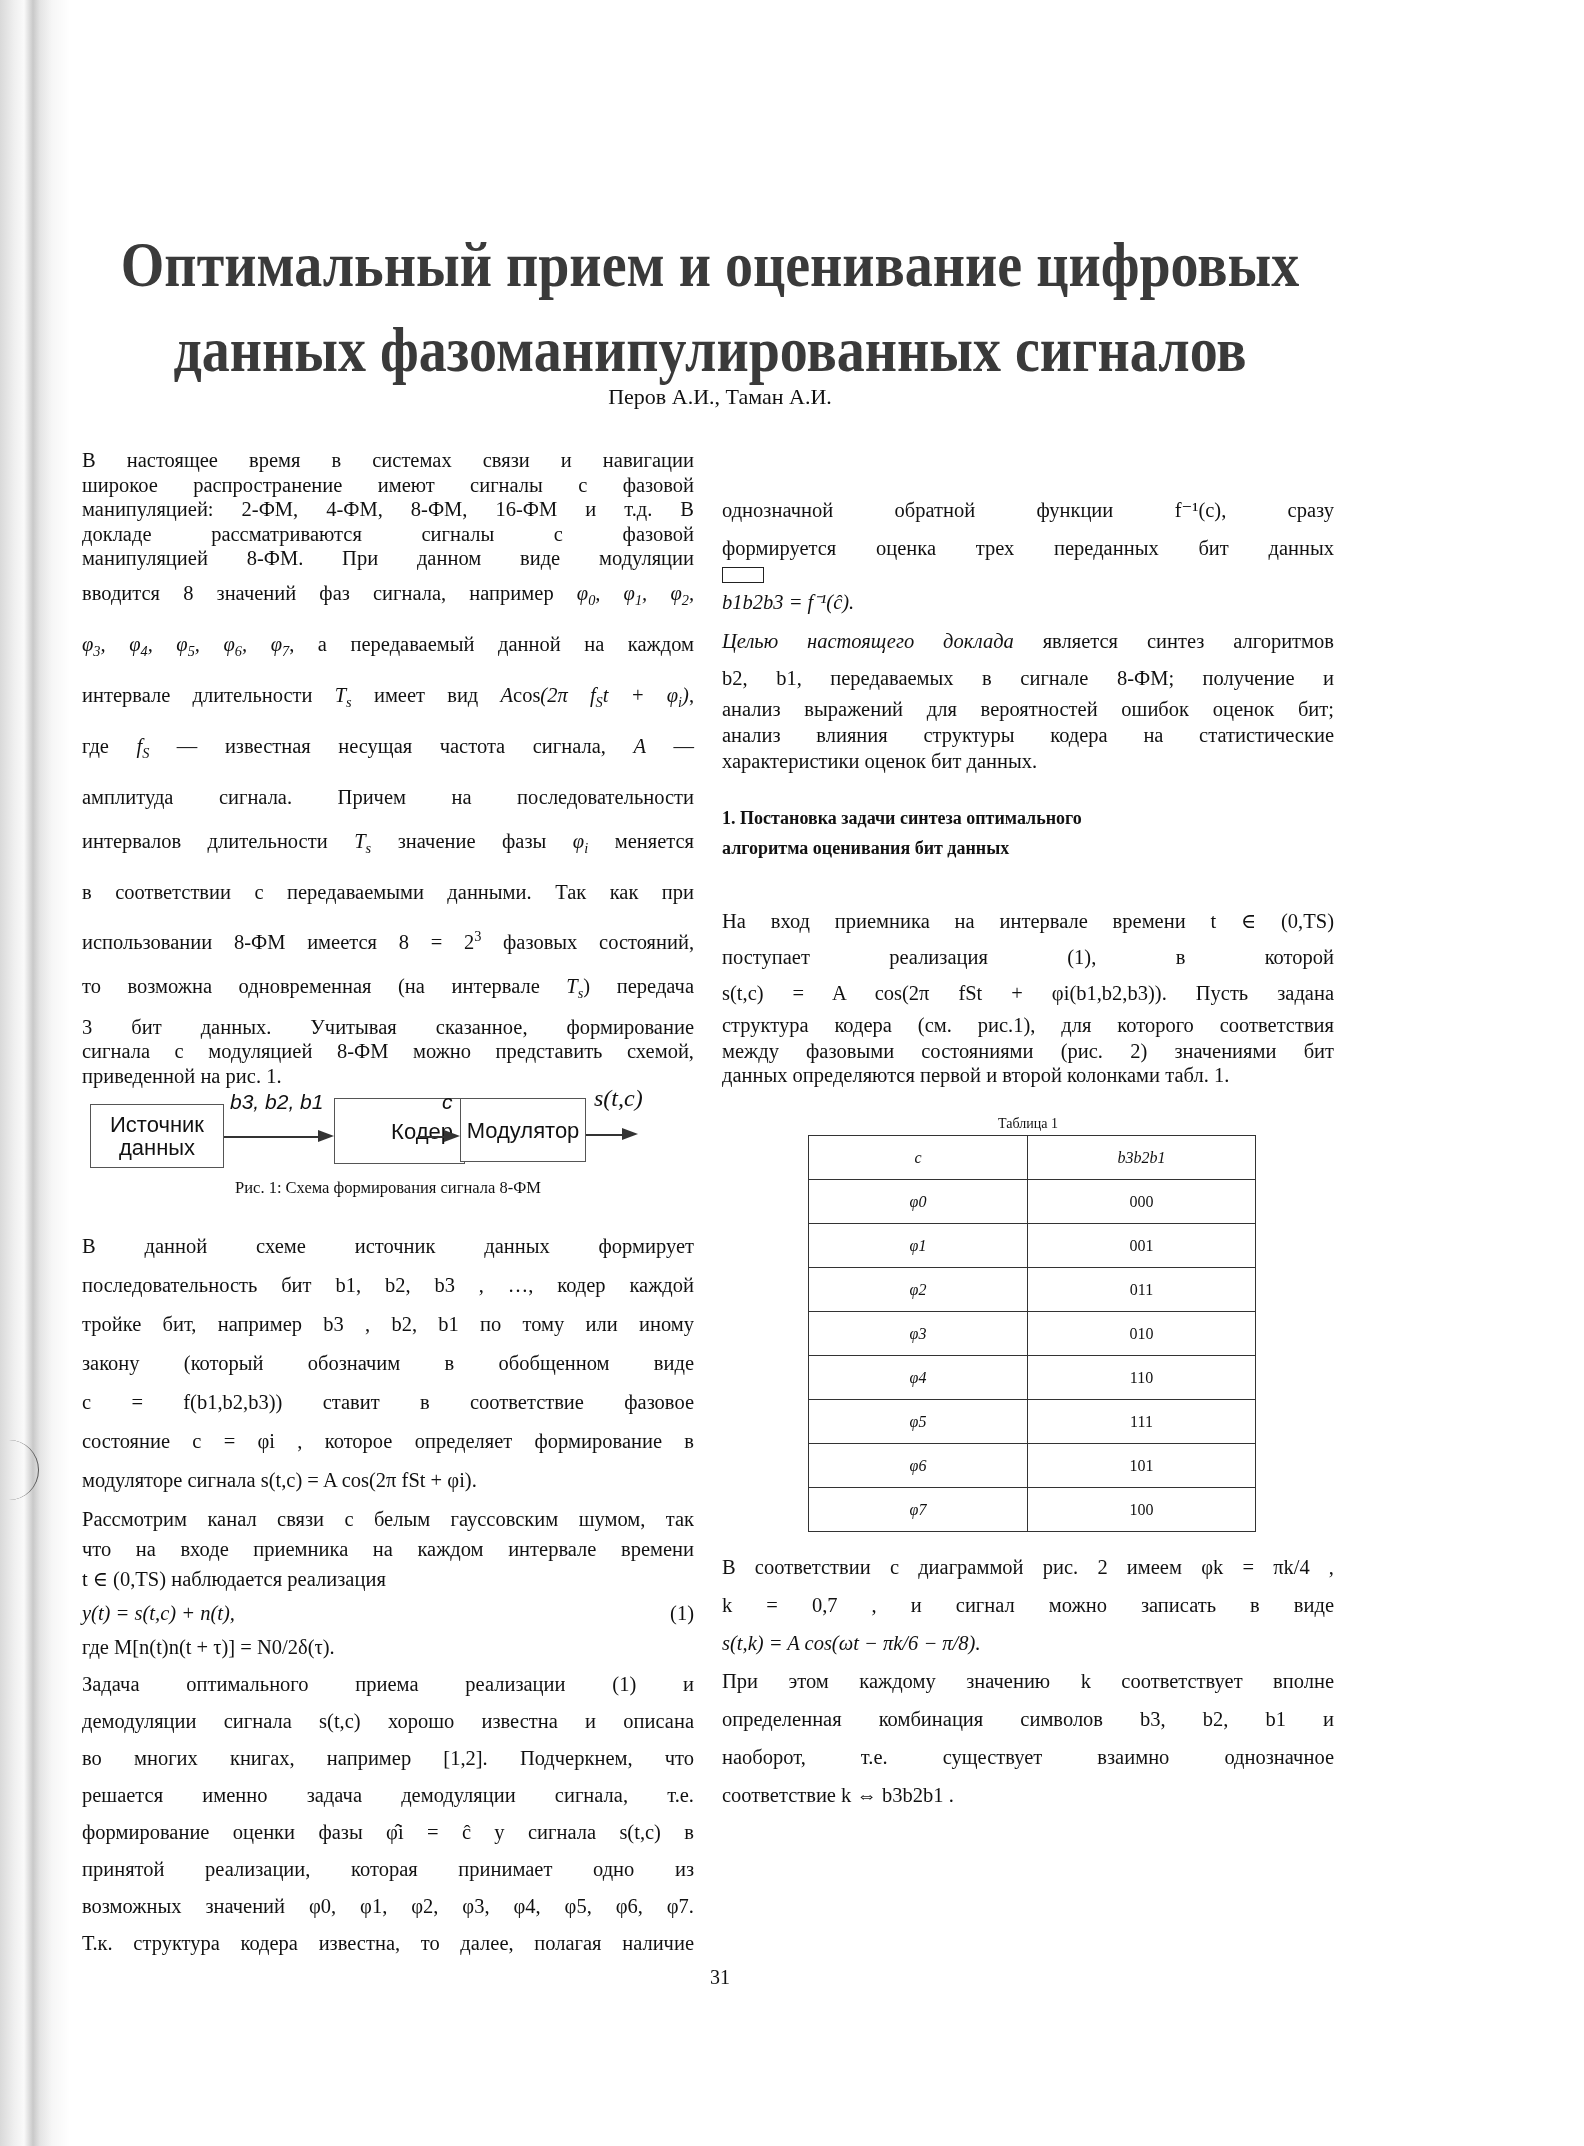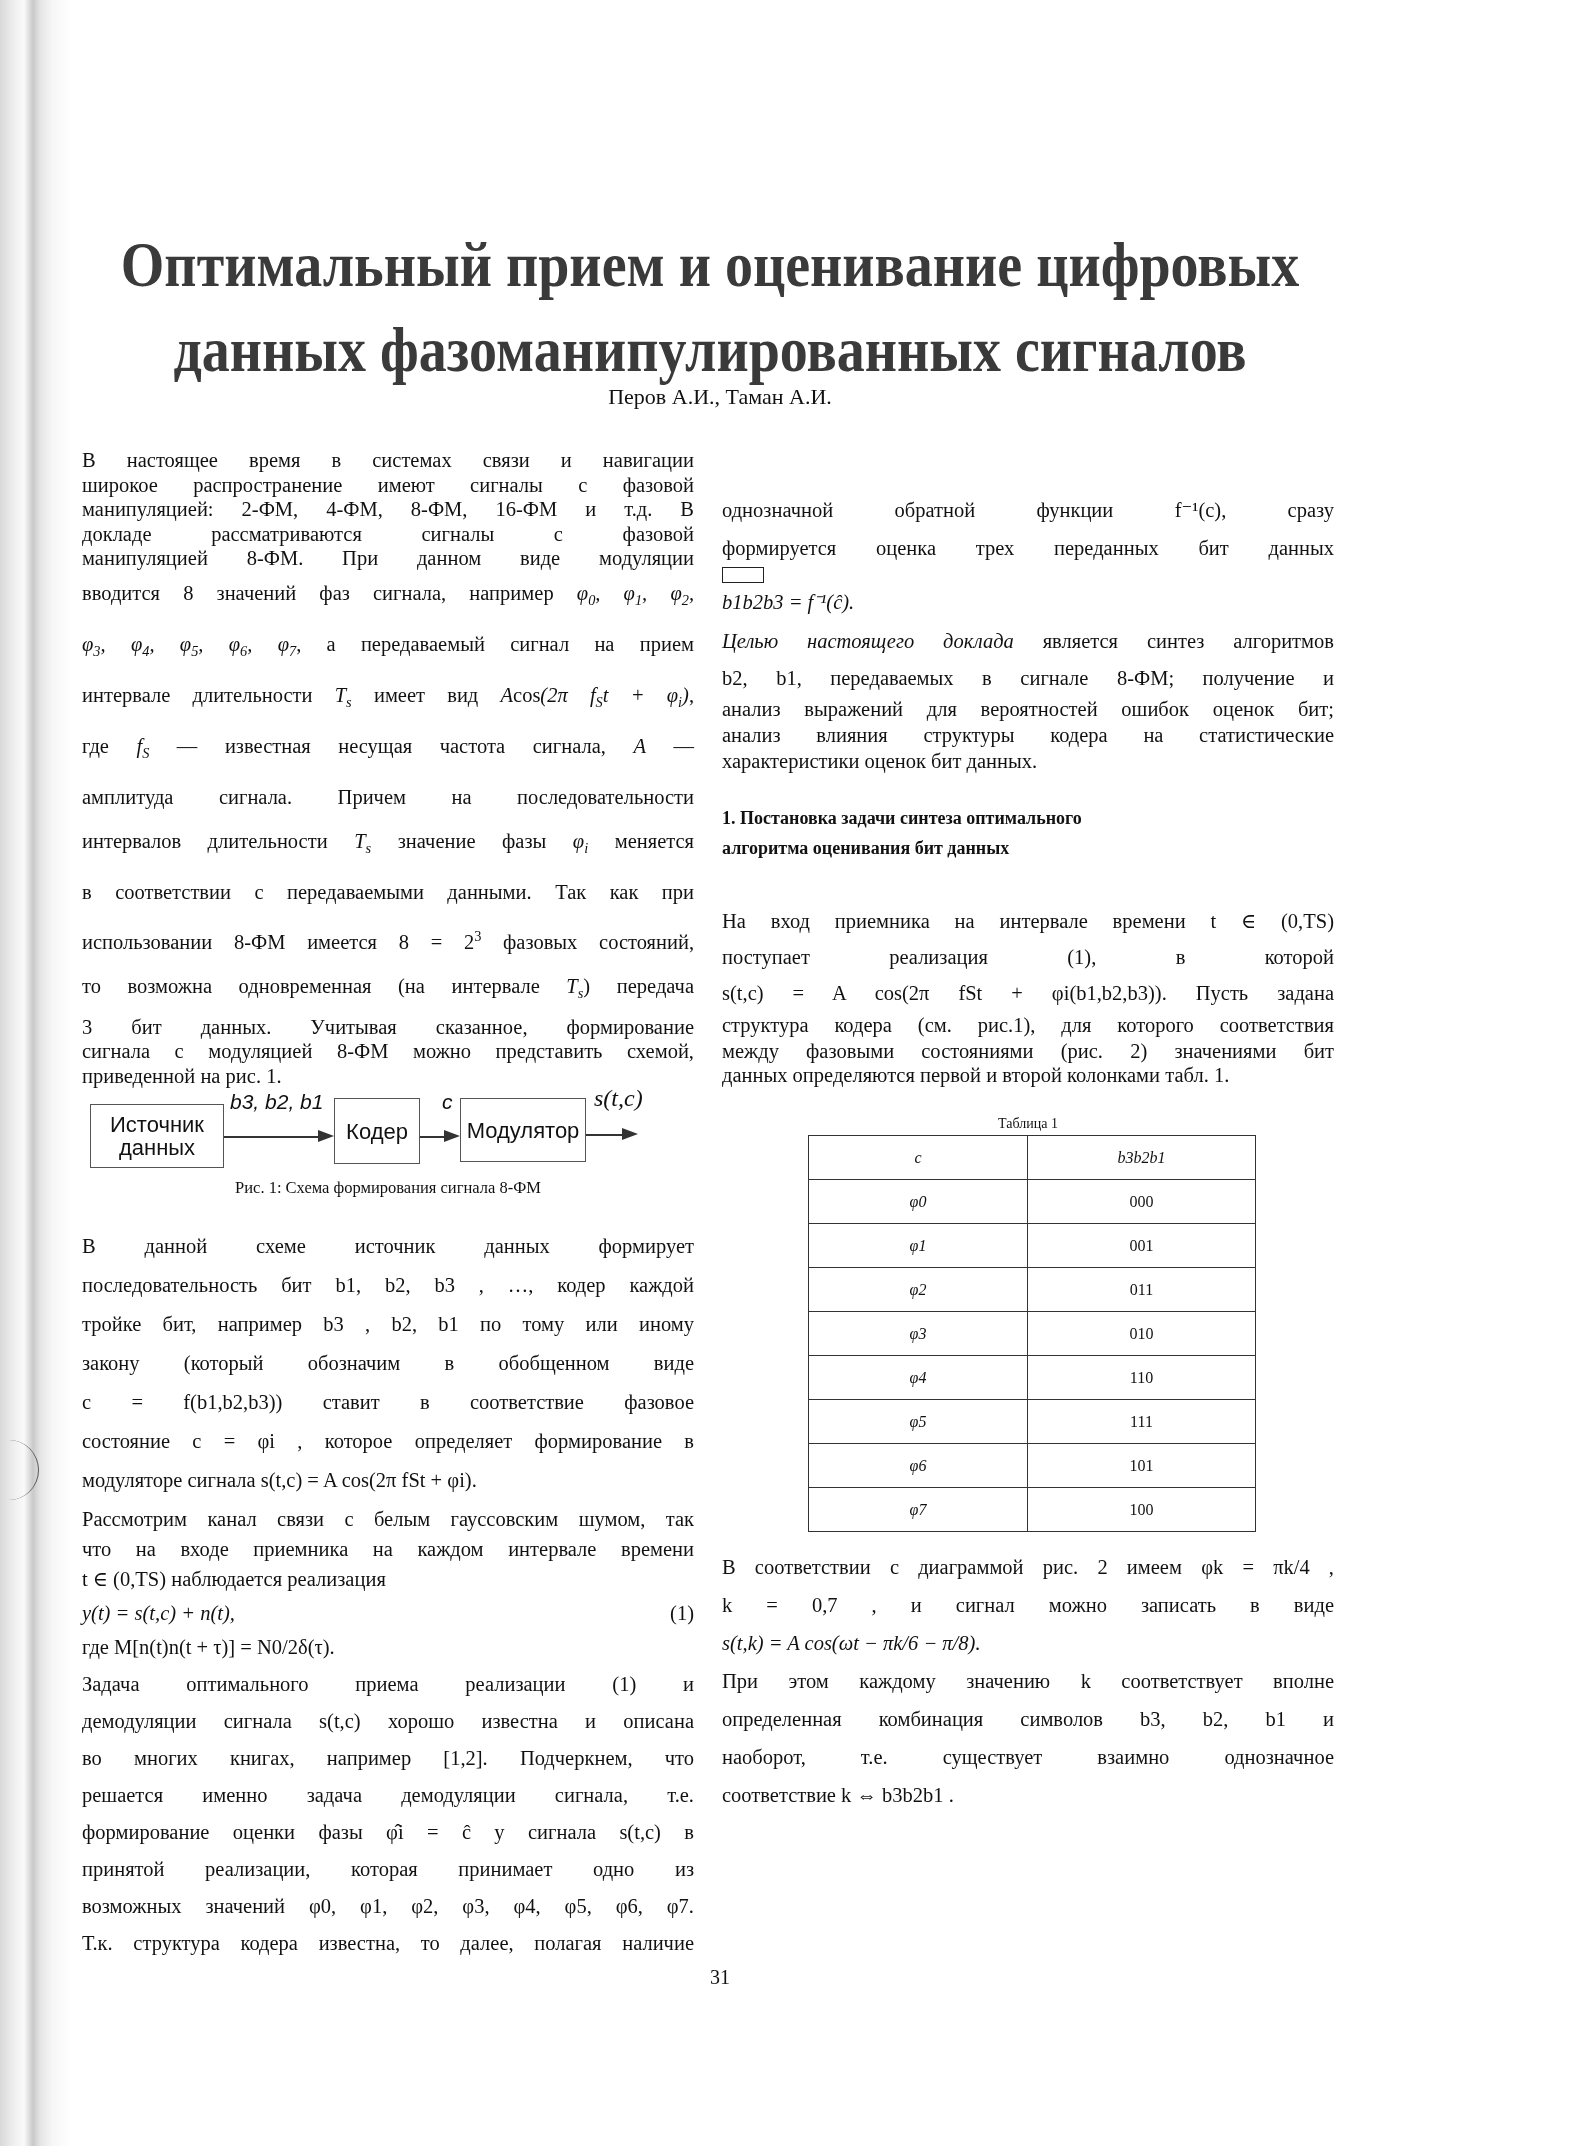--- a/index.html
+++ b/index.html
@@ -77,21 +77,21 @@
 
 <div class="col col-left" style="line-height:24.5px;">
   <div>
     <span class="ln">В настоящее время в системах связи и навигации</span>
     <span class="ln">широкое распространение имеют сигналы с фазовой</span>
     <span class="ln">манипуляцией:  2-ФМ, 4-ФМ, 8-ФМ, 16-ФМ и т.д. В</span>
     <span class="ln">докладе рассматриваются сигналы с фазовой</span>
     <span class="ln">манипуляцией 8-ФМ. При данном виде модуляции</span>
     <div style="line-height:44px;">
       <span class="ln"><span>вводится 8 значений фаз сигнала, например</span> <span class="m">φ<sub>0</sub>, φ<sub>1</sub>, φ<sub>2</sub>,</span></span>
-      <span class="ln"><span class="m">φ<sub>3</sub>, φ<sub>4</sub>, φ<sub>5</sub>, φ<sub>6</sub>, φ<sub>7</sub></span><span>, а передаваемый сигнал на прием</span></span>
+      <span class="ln"><span class="m">φ<sub>3</sub>, φ<sub>4</sub>, φ<sub>5</sub>, φ<sub>6</sub>, φ<sub>7</sub></span><span>, а передаваемый данной на каждом</span></span>
       <span class="ln"><span>интервале длительности</span> <span class="m">T<sub>s</sub></span> <span>имеет вид</span> <span class="m">A<span class="up">cos</span>(2π f<sub>S</sub>t + φ<sub>i</sub>)</span>,</span>
       <span class="ln"><span>где</span> <span class="m">f<sub>S</sub></span> <span>— известная несущая частота сигнала,</span> <span class="m">A</span> <span>—</span></span>
       <span class="ln">амплитуда сигнала. Причем на последовательности</span>
       <span class="ln"><span>интервалов длительности</span> <span class="m">T<sub>s</sub></span> <span>значение фазы</span> <span class="m">φ<sub>i</sub></span> <span>меняется</span></span>
       <span class="ln">в соответствии с передаваемыми данными. Так как при</span>
       <span class="ln"><span>использовании 8-ФМ имеется 8 = 2</span><sup>3</sup> <span>фазовых состояний,</span></span>
       <span class="ln"><span>то возможна одновременная (на интервале</span> <span class="m">T<sub>s</sub></span><span>)  передача</span></span>
     </div>
     <span class="ln">3 бит данных. Учитывая сказанное, формирование</span>
     <span class="ln">сигнала с модуляцией 8-ФМ можно представить схемой,</span>
@@ -99,21 +99,21 @@
   </div>
 
   <div class="figure">
     <div class="fig-box" style="left:8px;top:12px;width:132px;height:62px;flex-direction:column;">
       <span>Источник</span>
       <span>данных</span>
     </div>
     <div class="fig-lbl" style="left:148px;top:-2px;">b3, b2, b1</div>
     <div class="fig-line" style="left:142px;top:44px;width:100px;"></div>
     <div class="fig-arrow" style="left:236px;top:38px;"></div>
-    <div class="fig-box" style="left:252px;top:6px;width:84px;height:64px;">
+    <div class="fig-box" style="left:252px;top:6px;width:84px;height:64px;padding-left:45px;">
       <span>Кодер</span>
     </div>
     <div class="fig-lbl" style="left:360px;top:-2px;">c</div>
     <div class="fig-line" style="left:338px;top:44px;width:28px;"></div>
     <div class="fig-arrow" style="left:362px;top:38px;"></div>
     <div class="fig-box" style="left:378px;top:6px;width:124px;height:62px;">
       <span>Модулятор</span>
     </div>
     <div class="fig-lbl" style="left:512px;top:-6px;font-family:'Liberation Serif',serif;font-size:24px;">s(t,c)</div>
     <div class="fig-line" style="left:504px;top:42px;width:40px;"></div>

